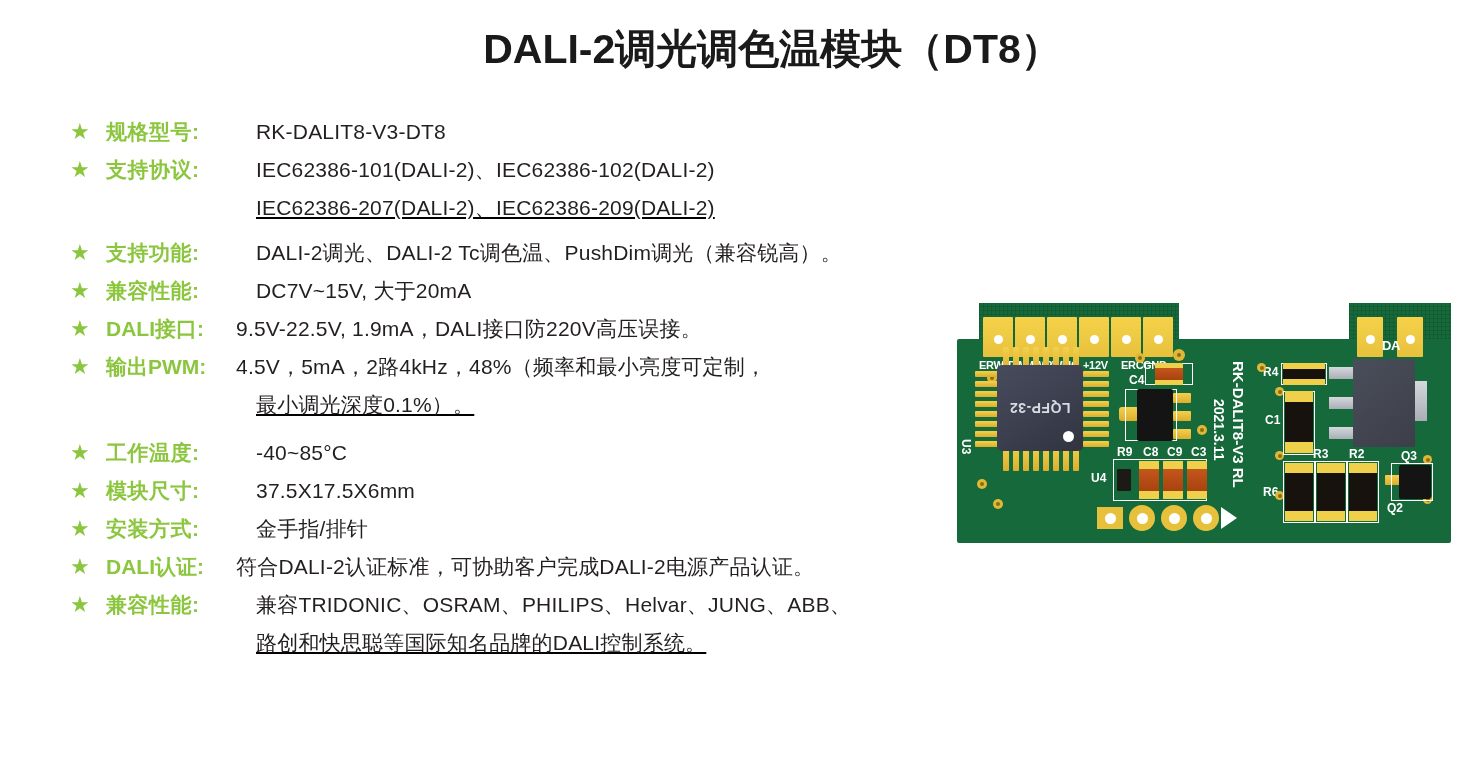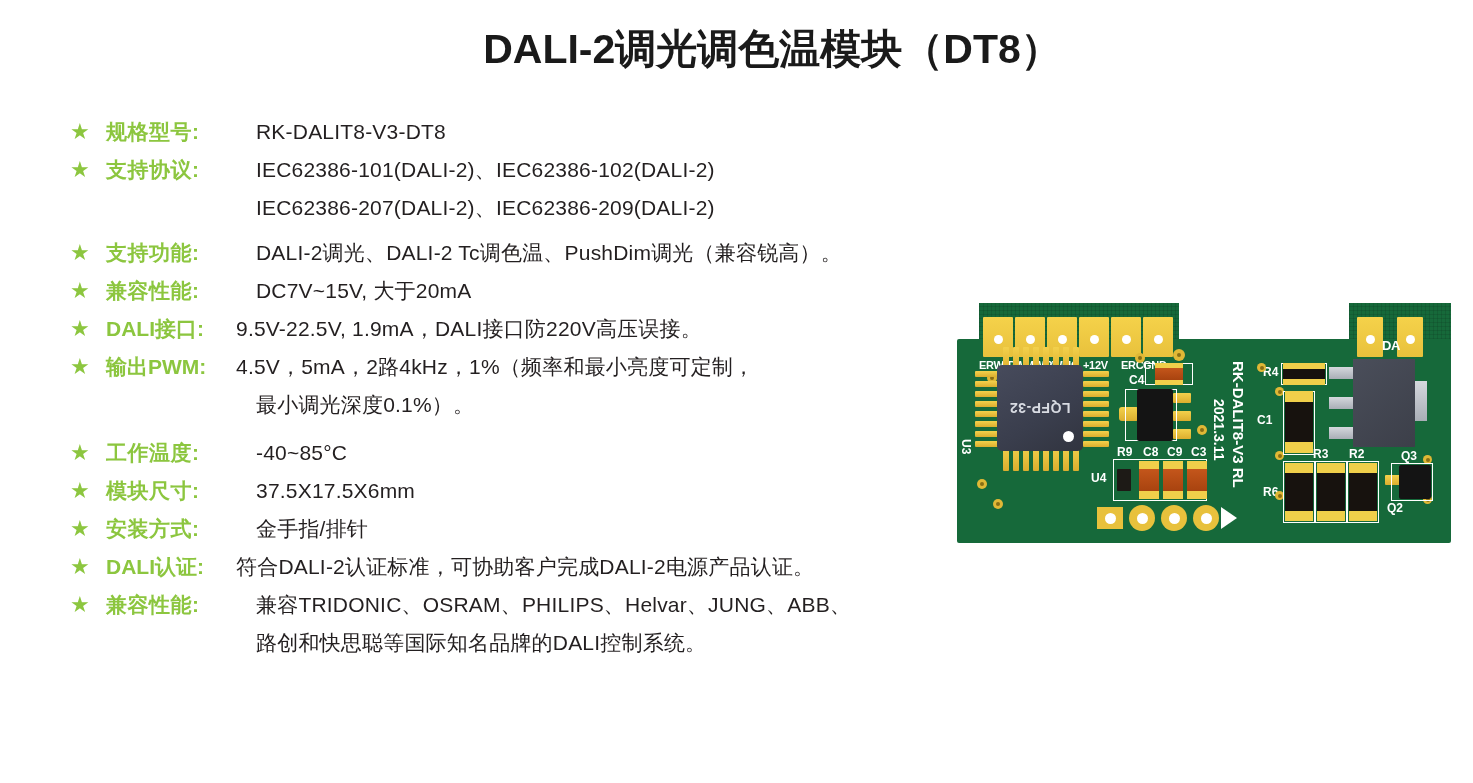--- a/index.html
+++ b/index.html
@@ -69,21 +69,21 @@
     color: #231f20;
     line-height: 38px;
     white-space: nowrap;
     letter-spacing: 0.2px;
   }
 
   .row-gap-sm { height: 7px; }
   .row-gap-md { height: 10px; }
 
   
-  .cont-row { display: flex; align-items: flex-start; }
+  .cont-row { display: flex; align-items: flex-start; text-decoration: underline; }
   .cont-spacer { flex: 0 0 188px; }
 
   
   .pcb-wrap {
     position: absolute;
     left: 957px;
     top: 303px;
     width: 494px;
     height: 240px;
   }
@@ -325,21 +325,21 @@
 
   <div class="spec-row">
     <span class="star-icon">★</span>
     <span class="spec-label wide">DALI接口:</span>
     <span class="spec-value">9.5V-22.5V, 1.9mA，DALI接口防220V高压误接。</span>
   </div>
 
   <div class="spec-row">
     <span class="star-icon">★</span>
     <span class="spec-label wide">输出PWM:</span>
-    <span class="spec-value">4.5V，5mA，2路4kHz，1%（频率和最小亮度可定制，</span>
+    <span class="spec-value">4.5V，5mA，2路4kHz，48%（频率和最小亮度可定制，</span>
   </div>
   <div class="cont-row">
     <span class="cont-spacer"></span>
     <span class="spec-value">最小调光深度0.1%）。</span>
   </div>
 
   <div class="row-gap-md"></div>
 
   <div class="spec-row">
     <span class="star-icon">★</span>
@@ -533,21 +533,21 @@
   <div class="white-outline" style="left:324px; top:60px; width:46px; height:22px;"></div>
   <div class="res-1206" style="left:326px; top:60px; width:42px; height:22px;">
       <span class="body"></span>
     </div>
   <span class="silk-text" style="left:306px; top:62px;">R4</span>
 
   <div class="white-outline" style="left:326px; top:88px; width:32px; height:64px;"></div>
   <div class="res-1206" style="left:328px; top:88px; width:28px; height:62px;">
       <span class="body" style="top:18%;height:64%;"></span>
     </div>
-  <span class="silk-text" style="left:300px; top:110px;text-align:right;">C1</span>
+  <span class="silk-text" style="left:308px; top:110px;text-align:right;">C1</span>
 
   <span class="silk-text" style="left:356px; top:144px;">R3</span>
   <span class="silk-text" style="left:392px; top:144px;">R2</span>
   <span class="silk-text" style="left:306px; top:182px;">R6</span>
 
   <div class="white-outline" style="left:326px; top:158px; width:32px; height:62px;"></div>
   <div class="res-1206" style="left:328px; top:160px; width:28px; height:58px;">
       <span class="body" style="top:18%;height:64%;"></span>
     </div>
 

